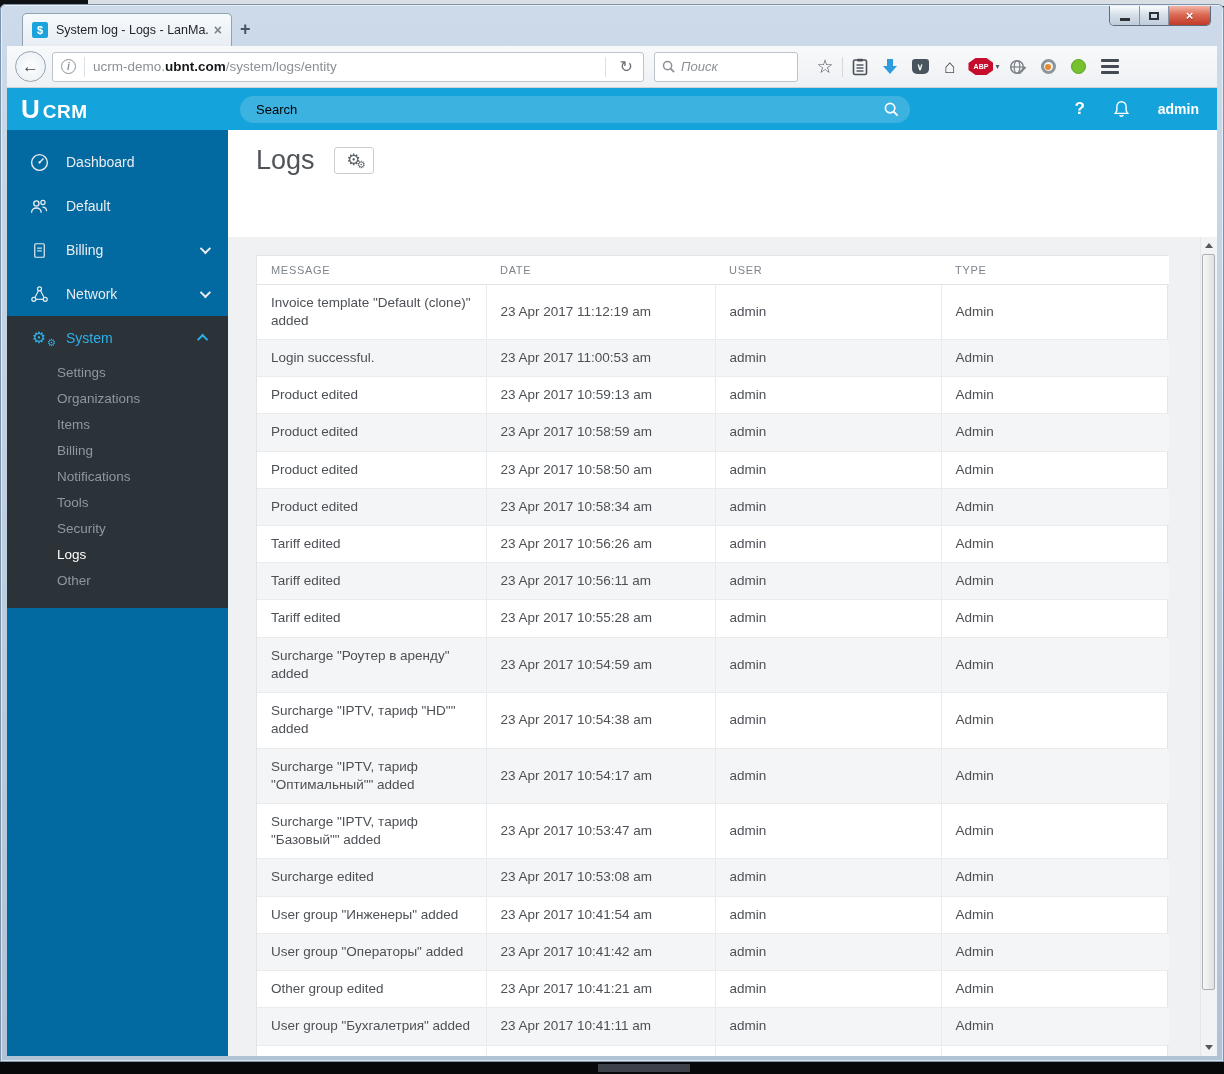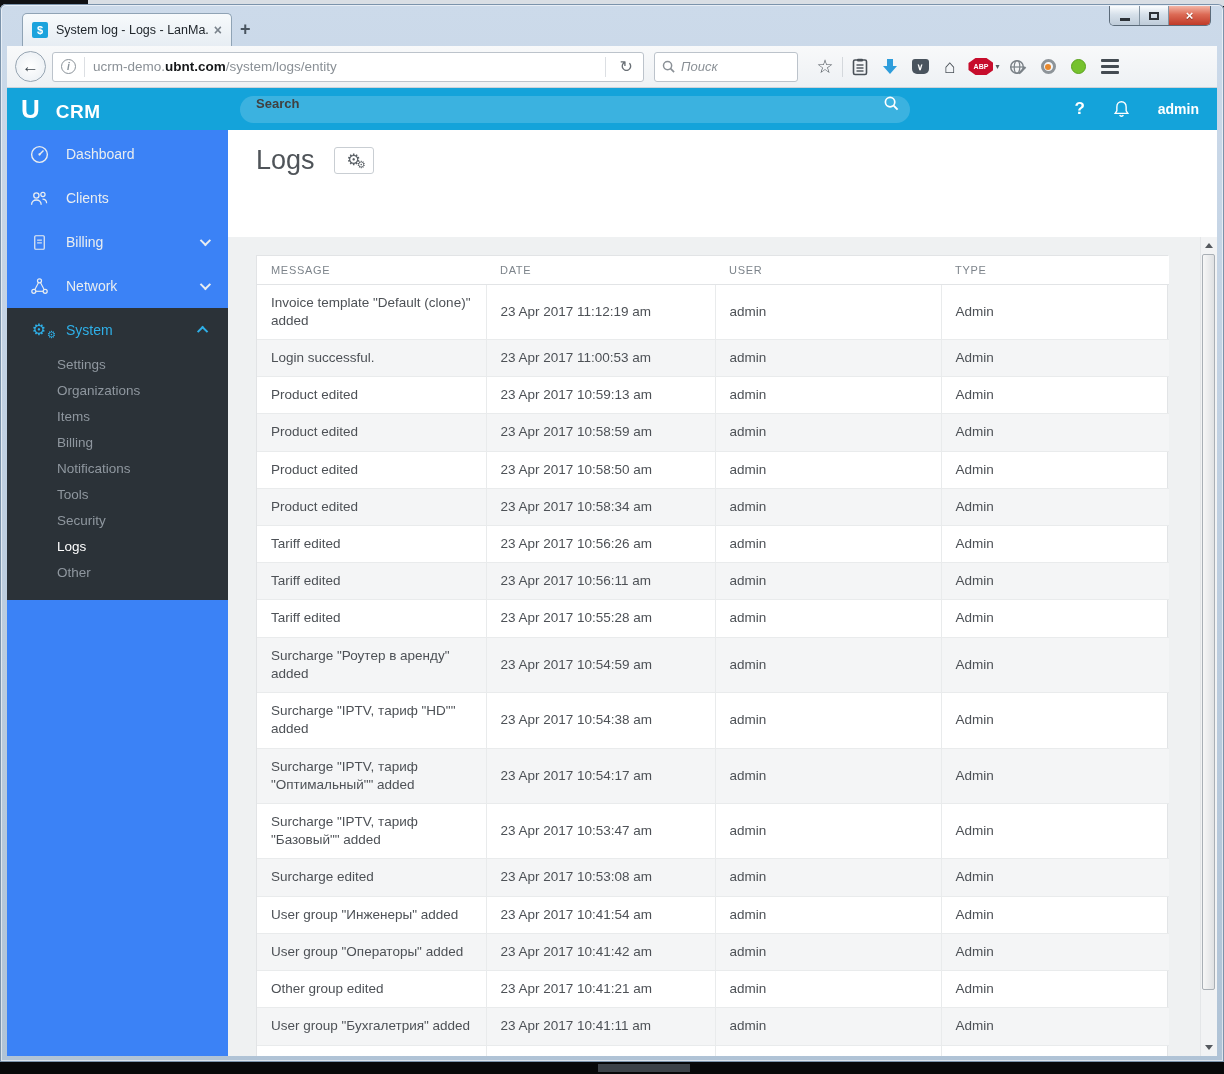--- a/index.html
+++ b/index.html
@@ -106,35 +106,35 @@
   .hamburger i { width:18px; height:3px; background:#444b52; border-radius:1px; }
 
   
   .viewport {
     position:absolute; top:84px; left:7px; width:1210px; height:968px;
     background:#fff; overflow:hidden; display:flex; flex-direction:column;
   }
   .app-header { flex:0 0 42px; background:#14a3da; display:flex; align-items:center; }
   .logo { width:221px; flex:0 0 221px; display:flex; align-items:baseline; padding-left:14px; color:#fff; }
   .logo-mark { font-size:26px; font-weight:bold; }
-  .logo-text { font-size:19px; font-weight:bold; margin-left:16px; letter-spacing:.5px; }
+  .logo-text { font-size:19px; font-weight:bold; margin-left:3px; letter-spacing:.5px; }
   .app-search {
     width:670px; height:27px; background:rgba(255,255,255,.17); border-radius:14px;
-    display:flex; justify-content:space-between;
-    padding:0 11px 0 16px; color:#404040; margin-left:12px;font-weight:bold;
+    display:flex; align-items:center; justify-content:space-between;
+    padding:0 11px 0 16px; color:#000000; margin-left:12px;
   }
   .app-search .ph { font-size:13px; }
   .header-right { margin-left:auto; display:flex; align-items:center; gap:27px; padding-right:18px; color:#fff; }
   .help-glyph { font-size:17px; font-weight:bold; }
   .username { font-size:14px; font-weight:bold; }
 
   .app-body { flex:1; display:flex; min-height:0; }
 
   
-  .sidebar { width:221px; flex:0 0 221px; background:#3b82f6; padding-top:2px; color:#e9edf0; }
+  .sidebar { width:221px; flex:0 0 221px; background:#0369a1; padding-top:10px; color:#e9edf0; }
   .side-item { height:44px; display:flex; align-items:center; padding:0 20px; font-size:14px; }
   .side-icon { width:24px; margin-right:15px; display:flex; justify-content:center; align-items:center; }
   .side-label { flex:1; }
   .chev { width:8px; height:8px; border-right:2px solid currentColor; border-bottom:2px solid currentColor; }
   .chev.down { transform:rotate(45deg) translateY(-2px); }
   .chev.up   { transform:rotate(-135deg) translateY(-2px); }
   .system-block { background:#2b3238; padding-bottom:14px; }
   .side-item.active-parent { color:#2fb0e8; }
   .gear-wrap { position:relative; font-size:16px; line-height:1; }
   .gear-wrap .g2 { position:absolute; font-size:10px; right:-5px; bottom:-2px; }
@@ -318,21 +318,21 @@
             </div>
             <div class="side-item">
               <span class="side-icon">
                 <svg width="22" height="21" viewBox="0 0 24 24">
                   <circle cx="9" cy="8.5" r="3" fill="none" stroke="currentColor" stroke-width="1.5"></circle>
                   <path d="M3.5 19c0-3.2 2.4-5.3 5.5-5.3s5.5 2.1 5.5 5.3" fill="none" stroke="currentColor" stroke-width="1.5"></path>
                   <circle cx="16.5" cy="7.5" r="2.4" fill="none" stroke="currentColor" stroke-width="1.4"></circle>
                   <path d="M16 12.8c2.9 0 4.7 1.9 4.7 4.7" fill="none" stroke="currentColor" stroke-width="1.4"></path>
                 </svg>
               </span>
-              <span class="side-label">Clients</span>
+              <span class="side-label">Default</span>
             </div>
             <div class="side-item">
               <span class="side-icon">
                 <svg width="19" height="21" viewBox="0 0 24 24">
                   <rect x="6" y="3.5" width="12" height="17" rx="1.2" fill="none" stroke="currentColor" stroke-width="1.5"></rect>
                   <line x1="9" y1="9" x2="15" y2="9" stroke="currentColor" stroke-width="1.4"></line>
                   <line x1="9" y1="12.5" x2="15" y2="12.5" stroke="currentColor" stroke-width="1.4"></line>
                 </svg>
               </span>
               <span class="side-label">Billing</span>

